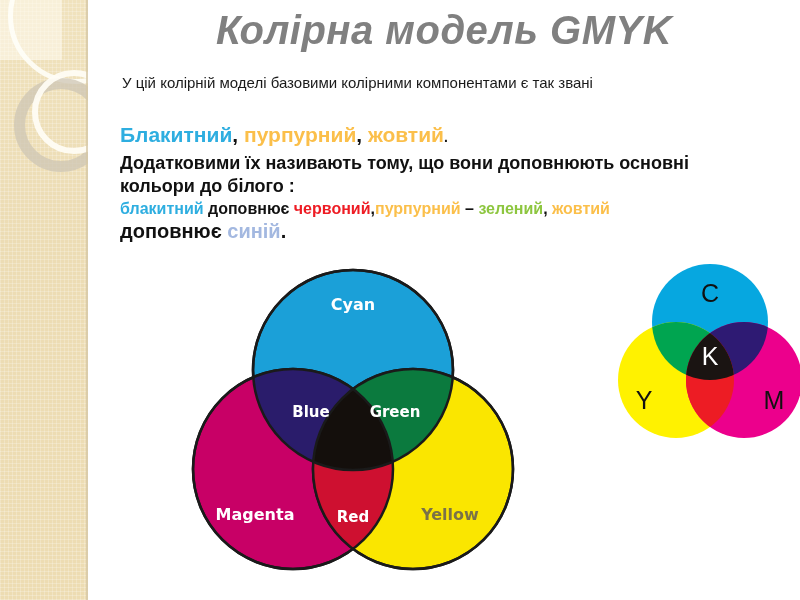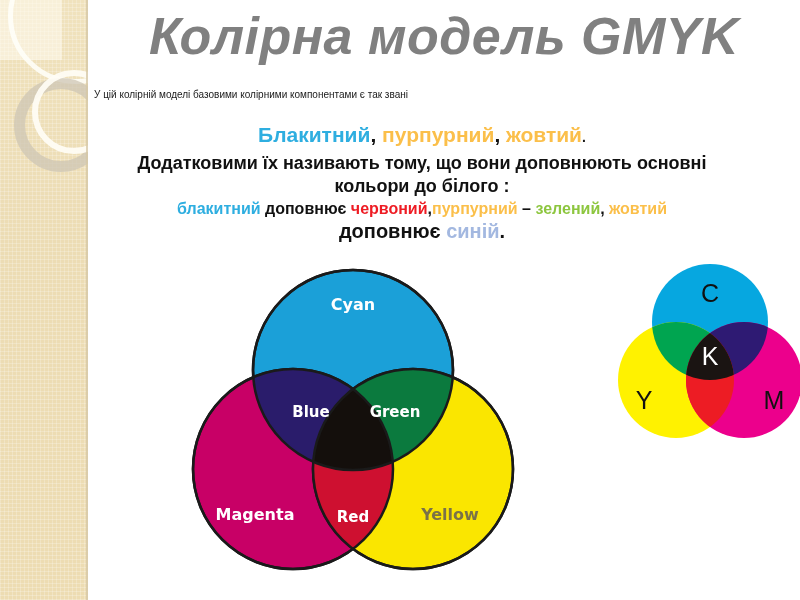--- a/index.html
+++ b/index.html
@@ -68,47 +68,46 @@
     width: 712px;
     height: 600px;
   }
 
   
   #page-title {
     position: absolute;
     left: 0; top: 8px;
     width: 712px;
     text-align: center;
-    font-size: 52px;
+    font-size: 40px;
     font-weight: bold;
     font-style: italic;
     color: #808080;
     letter-spacing: 0.5px;
     line-height: 1.1;
     white-space: nowrap;
   }
 
   
   #intro-block {
     position: absolute;
-    left: 6px; top: 72px;
+    left: 34px; top: 72px;
     width: 630px;
-    font-size: 10px;
+    font-size: 15px;
     color: #1a1a1a;
     line-height: 1.45;
-    margin-top: 16px;
   }
   #intro-line-2 { padding-left: 22px; }
 
   
   #statement-block {
     position: absolute;
-    left: 4px; top: 122px;
+    left: 32px; top: 122px;
     width: 660px;
-    text-align: center;
+    text-align: left;
     line-height: 1.28;
   }
   #line-primaries {
     font-size: 21px;
     font-weight: bold;
     margin-bottom: 3px;
   }
   #line-primaries .period {
     font-size: 14px;
     color: #1a1a1a;

